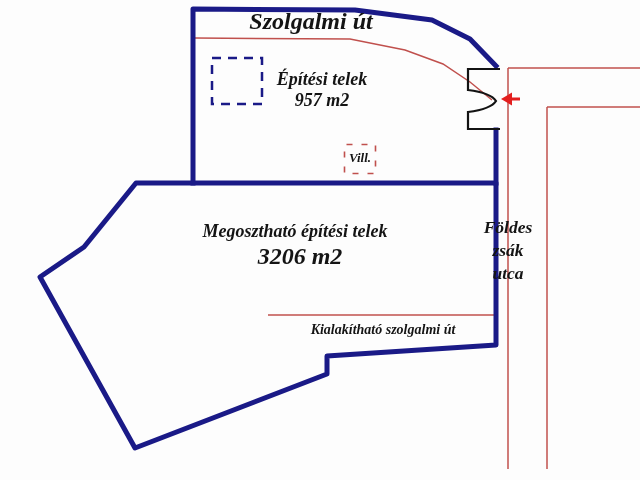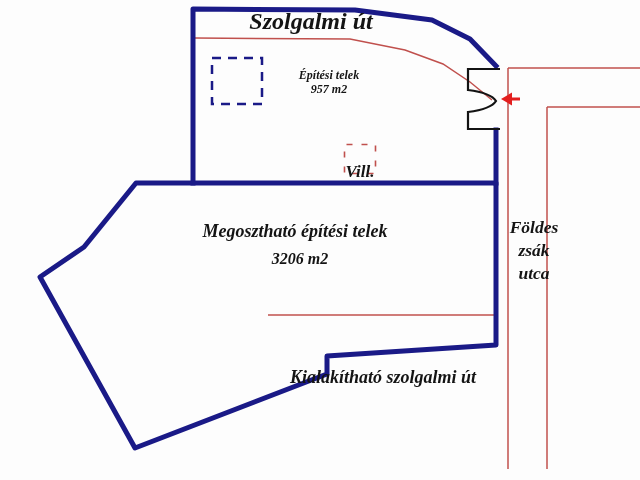--- a/index.html
+++ b/index.html
@@ -23,26 +23,26 @@
   .vill-box{fill:none;stroke:var(--survey,#c0504d);stroke-width:1.6;stroke-dasharray:6 9;stroke-dashoffset:-2;}
   .lbl{
     position:absolute;
     color:var(--ink,#141414);
     font-weight:bold;font-style:italic;
     text-align:center;white-space:pre-line;
   }
   .lbl-disclaimer{left:2px;top:87px;width:190px;font-size:17px;line-height:1.38;}
   .lbl-top-road{left:211px;top:8px;width:200px;font-size:24px;}
   .lbl-well{left:211px;top:60px;width:51px;font-size:16.5px;line-height:1.15;}
-  .lbl-plot1{left:264px;top:69px;width:130px;font-size:12px;line-height:1.15;}
-  .lbl-vill{left:344px;top:162px;width:32px;font-size:17px;}
+  .lbl-plot1{left:257px;top:69px;width:130px;font-size:18px;line-height:1.15;}
+  .lbl-vill{left:344px;top:150px;width:32px;font-size:13px;}
   .lbl-plot2-name{left:175px;top:221px;width:240px;font-size:18px;}
-  .lbl-plot2-area{left:180px;top:250px;width:240px;font-size:16px;}
-  .lbl-street{left:493px;top:216px;width:82px;font-size:17.5px;line-height:1.3;}
-  .lbl-bottom-road{left:262px;top:322px;width:242px;font-size:18px;margin-top:45px;}
+  .lbl-plot2-area{left:180px;top:243px;width:240px;font-size:24px;}
+  .lbl-street{left:467px;top:216px;width:82px;font-size:17.5px;line-height:1.3;}
+  .lbl-bottom-road{left:262px;top:322px;width:242px;font-size:14px;}
 </style>
 </head>
 <body>
 
 <div id="plan">
 
   <svg width="640" height="480" viewBox="0 0 640 480">
 
     <g fill="none">
       <polyline class="survey" points="508,68 508,469"></polyline>

